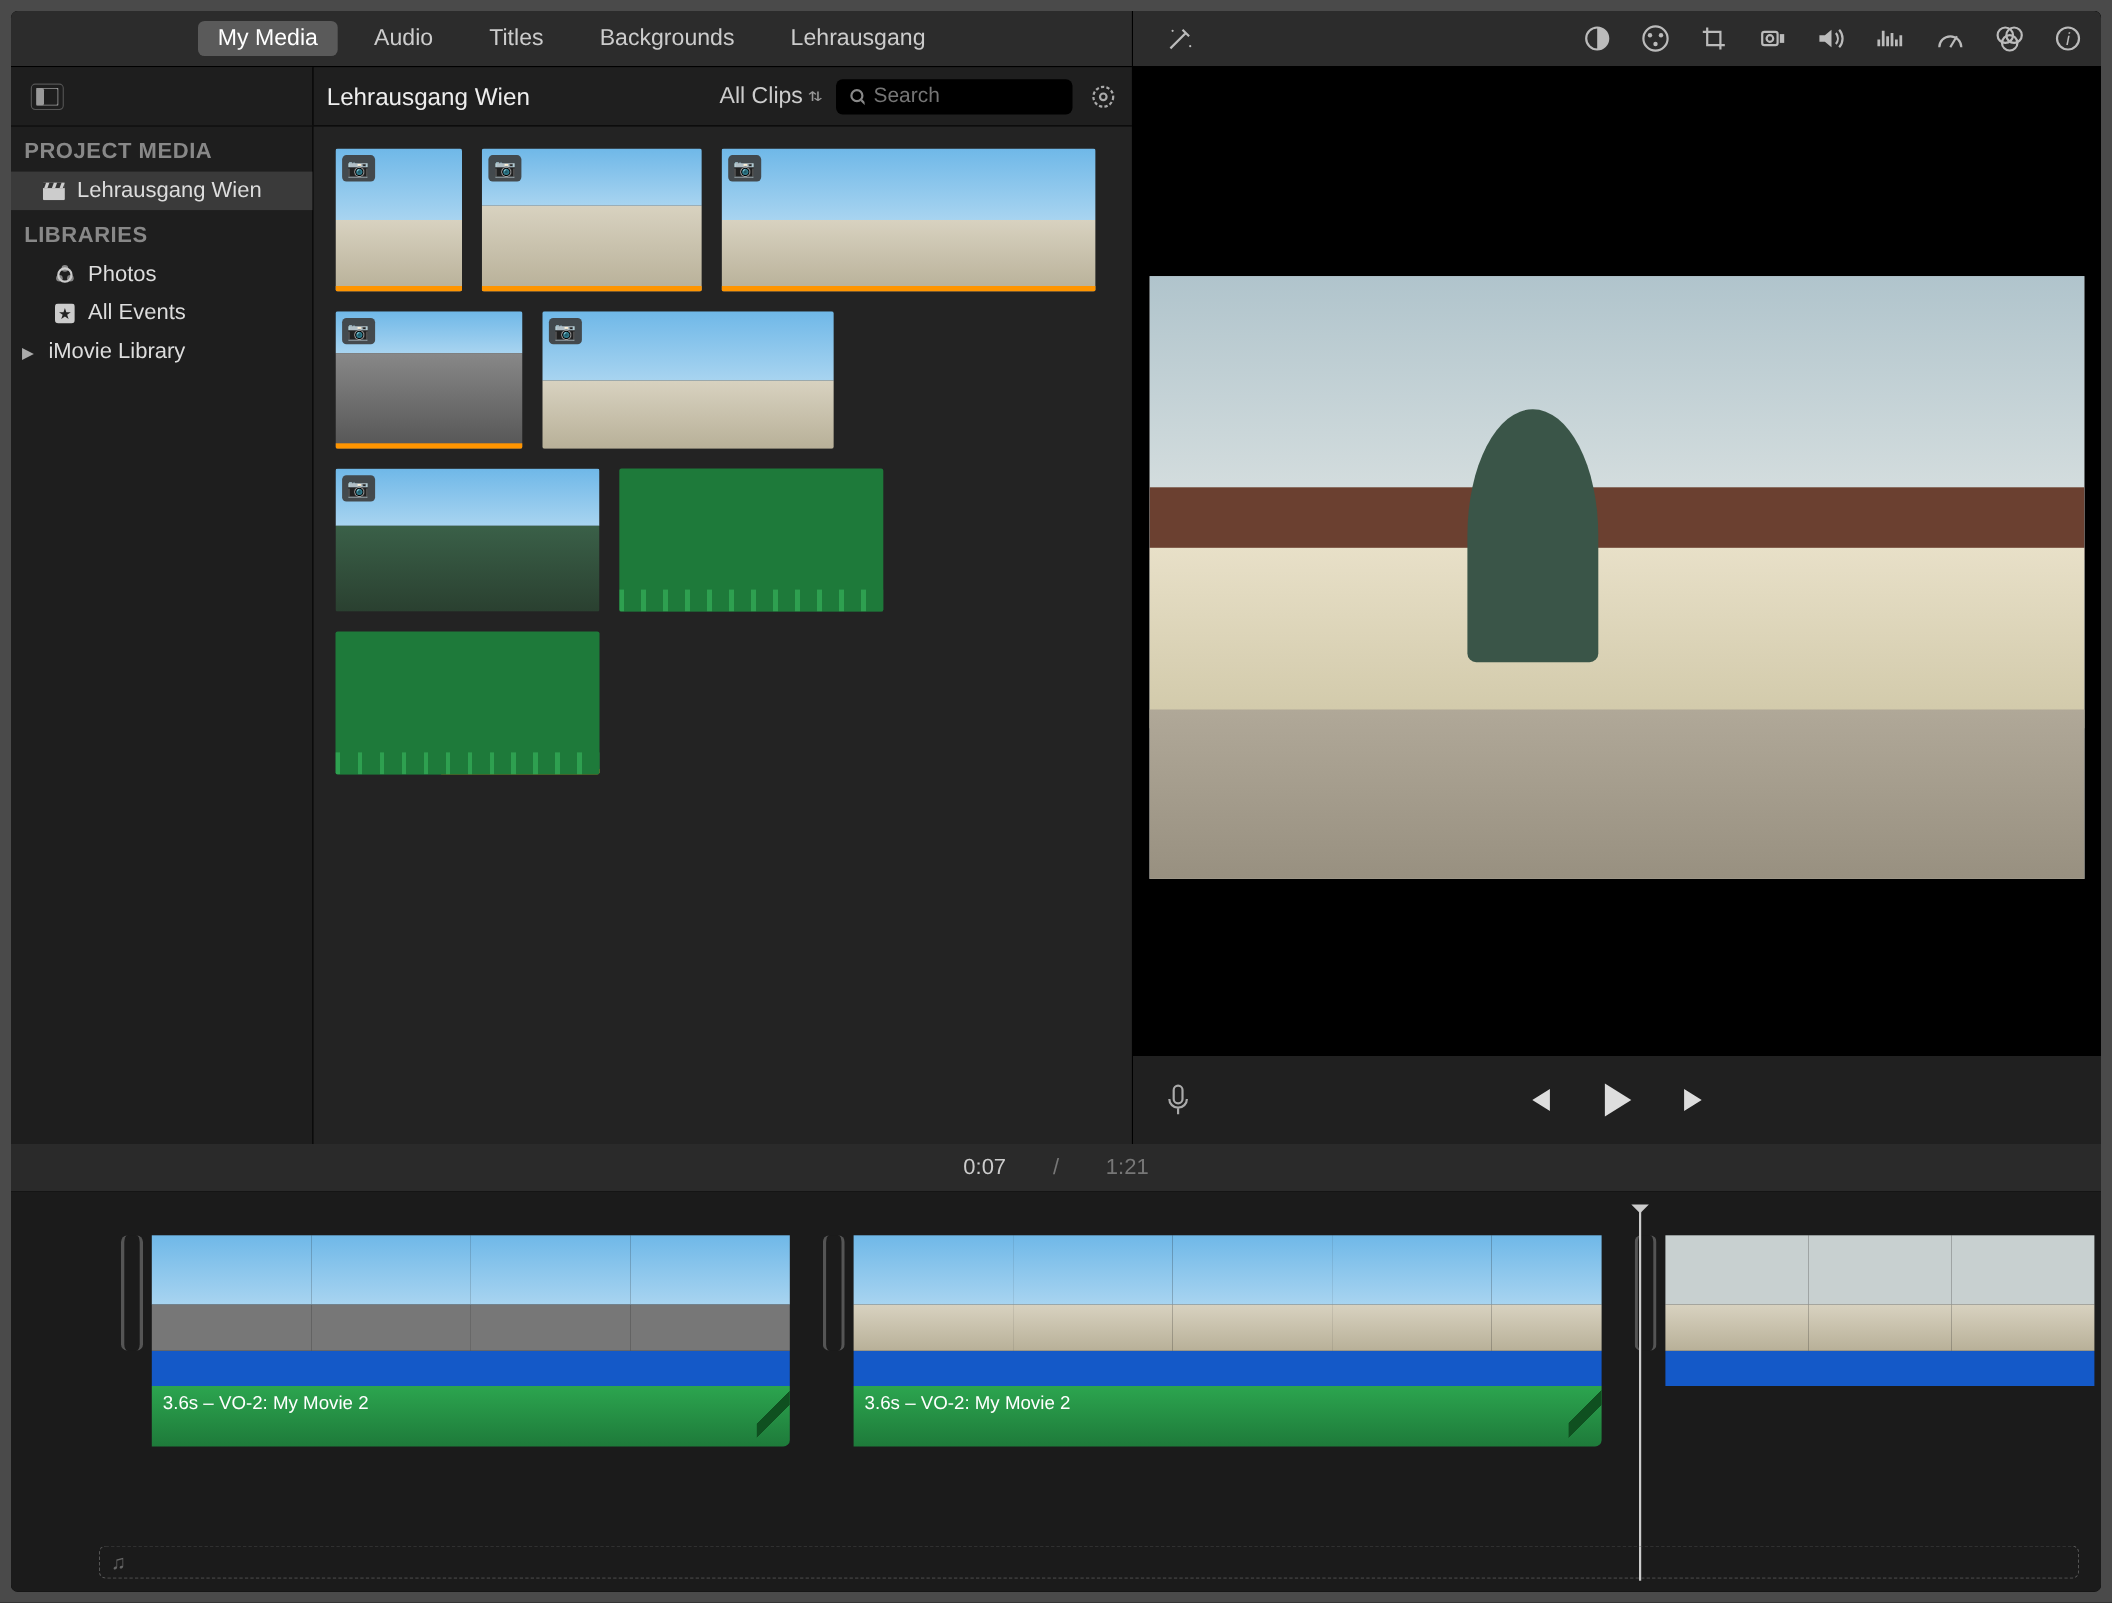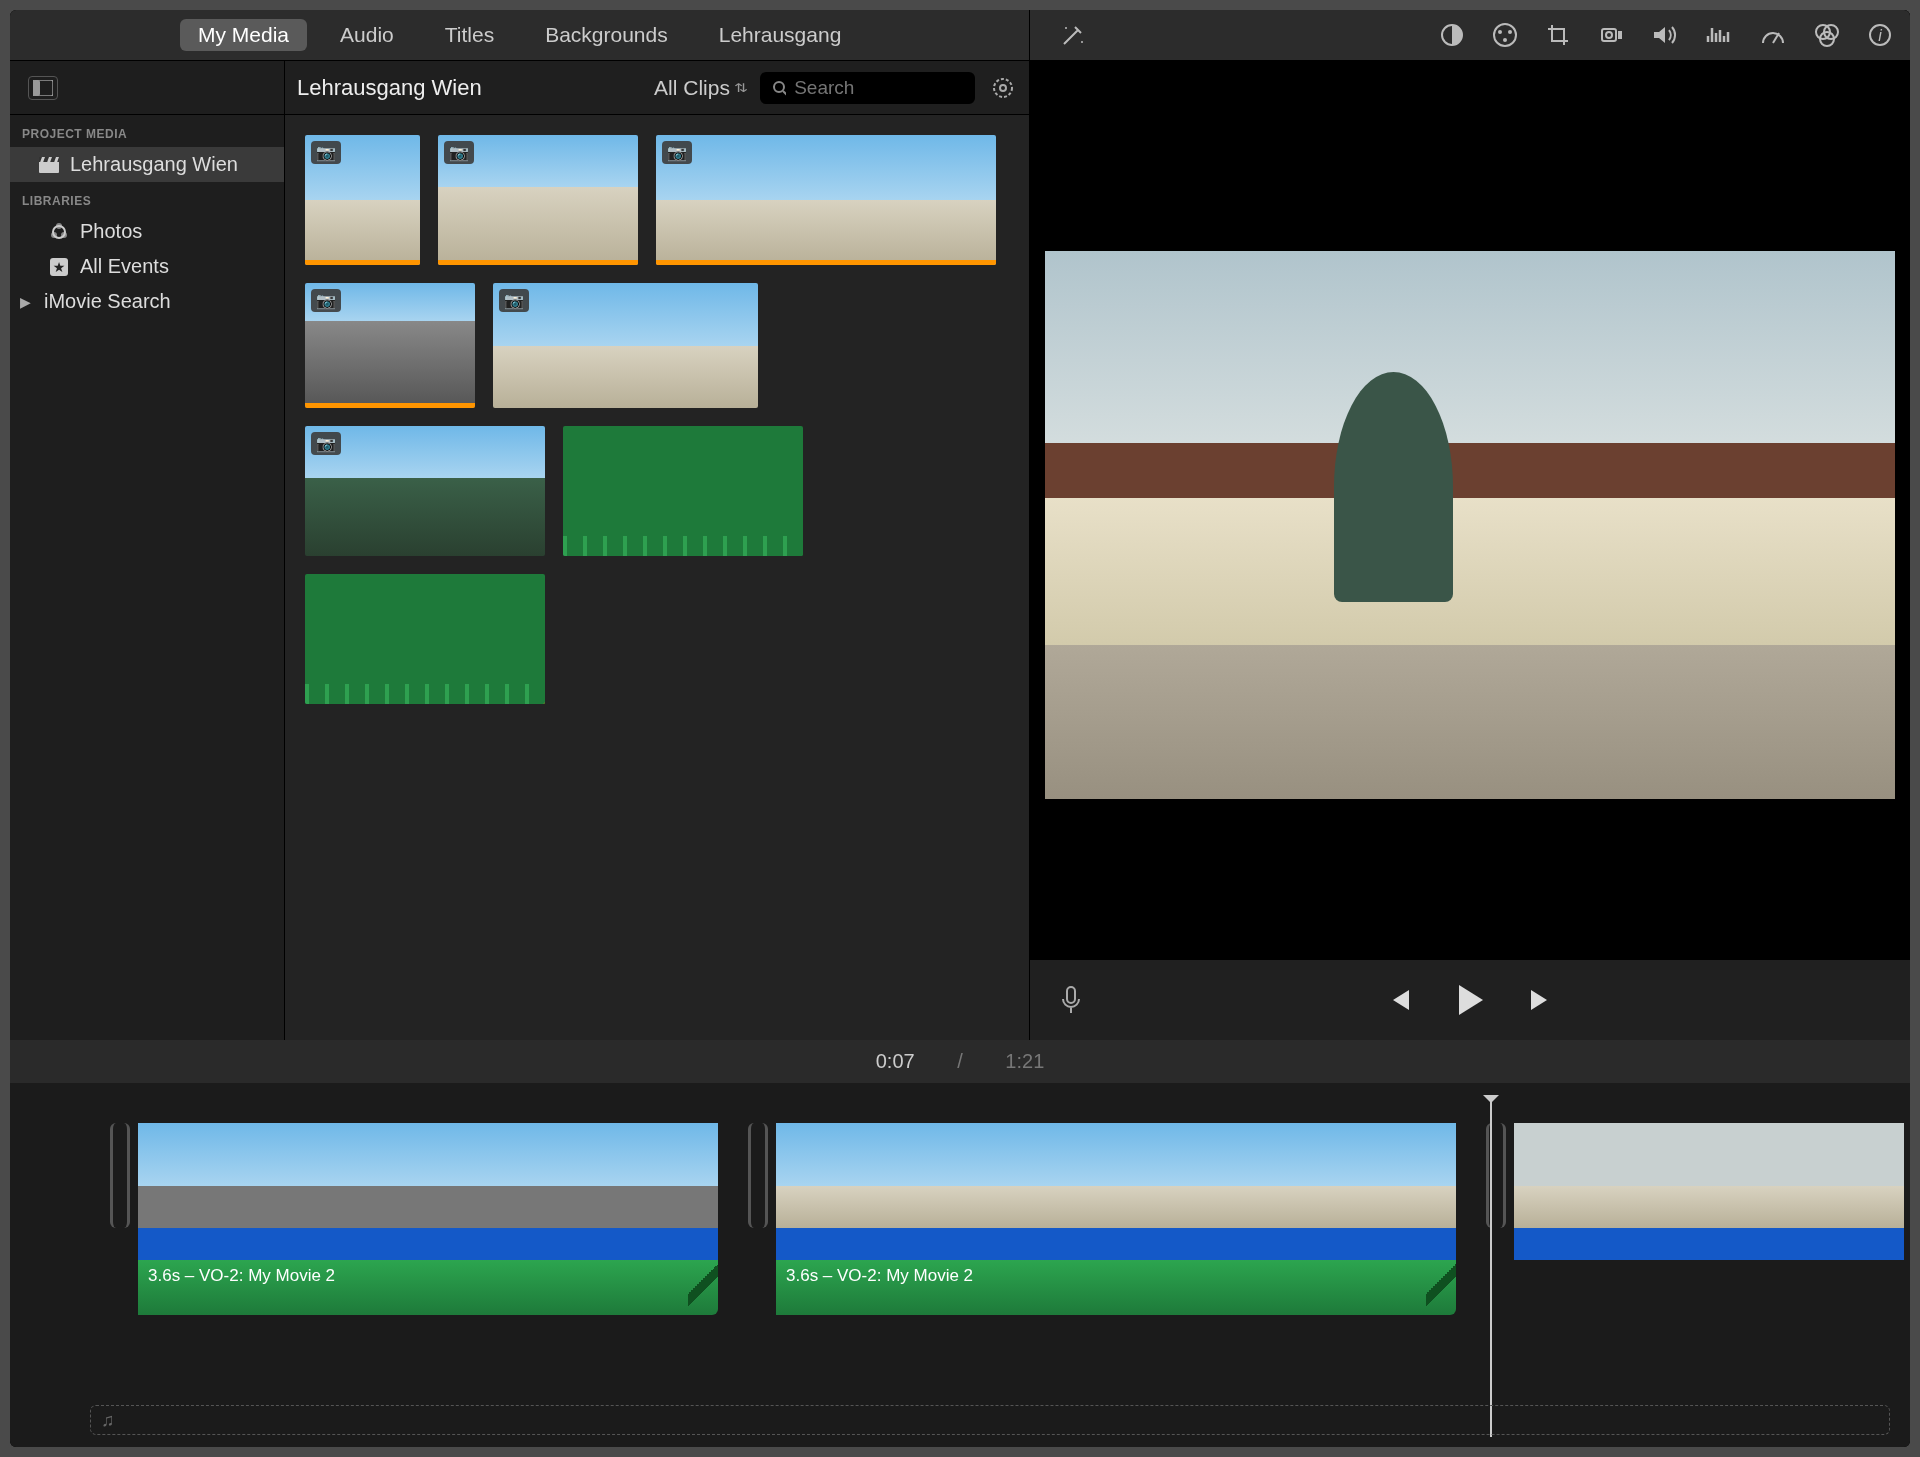--- a/index.html
+++ b/index.html
@@ -17,21 +17,21 @@
   .toolbar { height:55px; background:#1f1f1f; display:flex; align-items:center; border-bottom:1px solid #000; border-top:1px solid #000; }
   .sidebar { width:275px; background:#1e1e1e; border-right:1px solid #000; }
   .browser-hdr { flex:1; display:flex; align-items:center; padding:0 12px; gap:14px; }
   .sb-btn { width:30px; height:24px; border:1px solid #555; border-radius:4px; display:flex; align-items:center; justify-content:center; }
   .evt-name { color:#eee; font-size:22px; flex:1; }
   .clips-filter { color:#ccc; font-size:21px; display:flex; align-items:center; gap:6px; }
   .search { background:#000; border-radius:6px; height:32px; display:flex; align-items:center; padding:0 12px; gap:8px; width:215px; }
   .search input { background:transparent; border:none; outline:none; color:#ccc; font-size:19px; width:100%; }
   .gear { width:28px; height:28px; display:flex; align-items:center; justify-content:center; }
   .browser-body { display:flex; flex:1; }
-  .sb-sec { color:#888; font-size:12px; font-weight:600; padding:12px 12px 6px; letter-spacing:0.5px; }
+  .sb-sec { color:#888; font-size:20px; font-weight:600; padding:12px 12px 6px; letter-spacing:0.5px; }
   .sb-item { color:#ddd; font-size:20px; padding:6px 12px 6px 28px; display:flex; align-items:center; gap:10px; }
   .sb-item.sel { background:#3a3a3a; }
   .sb-item.sub { padding-left:38px; }
   .sb-item .tri { font-size:14px; color:#aaa; margin-left:-18px; width:14px;}
   .ico { width:22px; height:22px; display:inline-flex; align-items:center; justify-content:center; }
   .media-grid { flex:1; background:#232323; padding:20px; overflow:auto; }
   .row { display:flex; gap:18px; margin-bottom:18px; }
   .clip { position:relative; border-radius:2px; overflow:hidden; }
   .clip .badge { position:absolute; top:6px; left:6px; background:rgba(60,60,60,.9); border-radius:4px; padding:2px 5px; color:#ddd; font-size:16px;}
   .clip .ob { position:absolute; bottom:0; left:0; right:0; height:5px; background:#ff9500; }
@@ -148,21 +148,21 @@
             <span class="ico">
                 <svg width="18" height="18">
                   <rect width="18" height="18" rx="3" fill="#ccc"></rect>
                   <text x="9" y="14" text-anchor="middle" fill="#222" font-size="14">★</text>
                 </svg>
               </span>
             <span>All Events</span>
           </div>
           <div class="sb-item">
             <span class="tri">▶</span>
-            <span>iMovie Search</span>
+            <span>iMovie Library</span>
           </div>
         </div>
 
         <div class="media-grid">
           <div class="row">
             <div class="clip" style="width:115px;height:130px">
               <div class="photo" style="flex-direction:column;height:100%">
                   <div class="sky" style="flex:5"></div>
                   <div class="bld" style="flex:5"></div>
                 </div>

